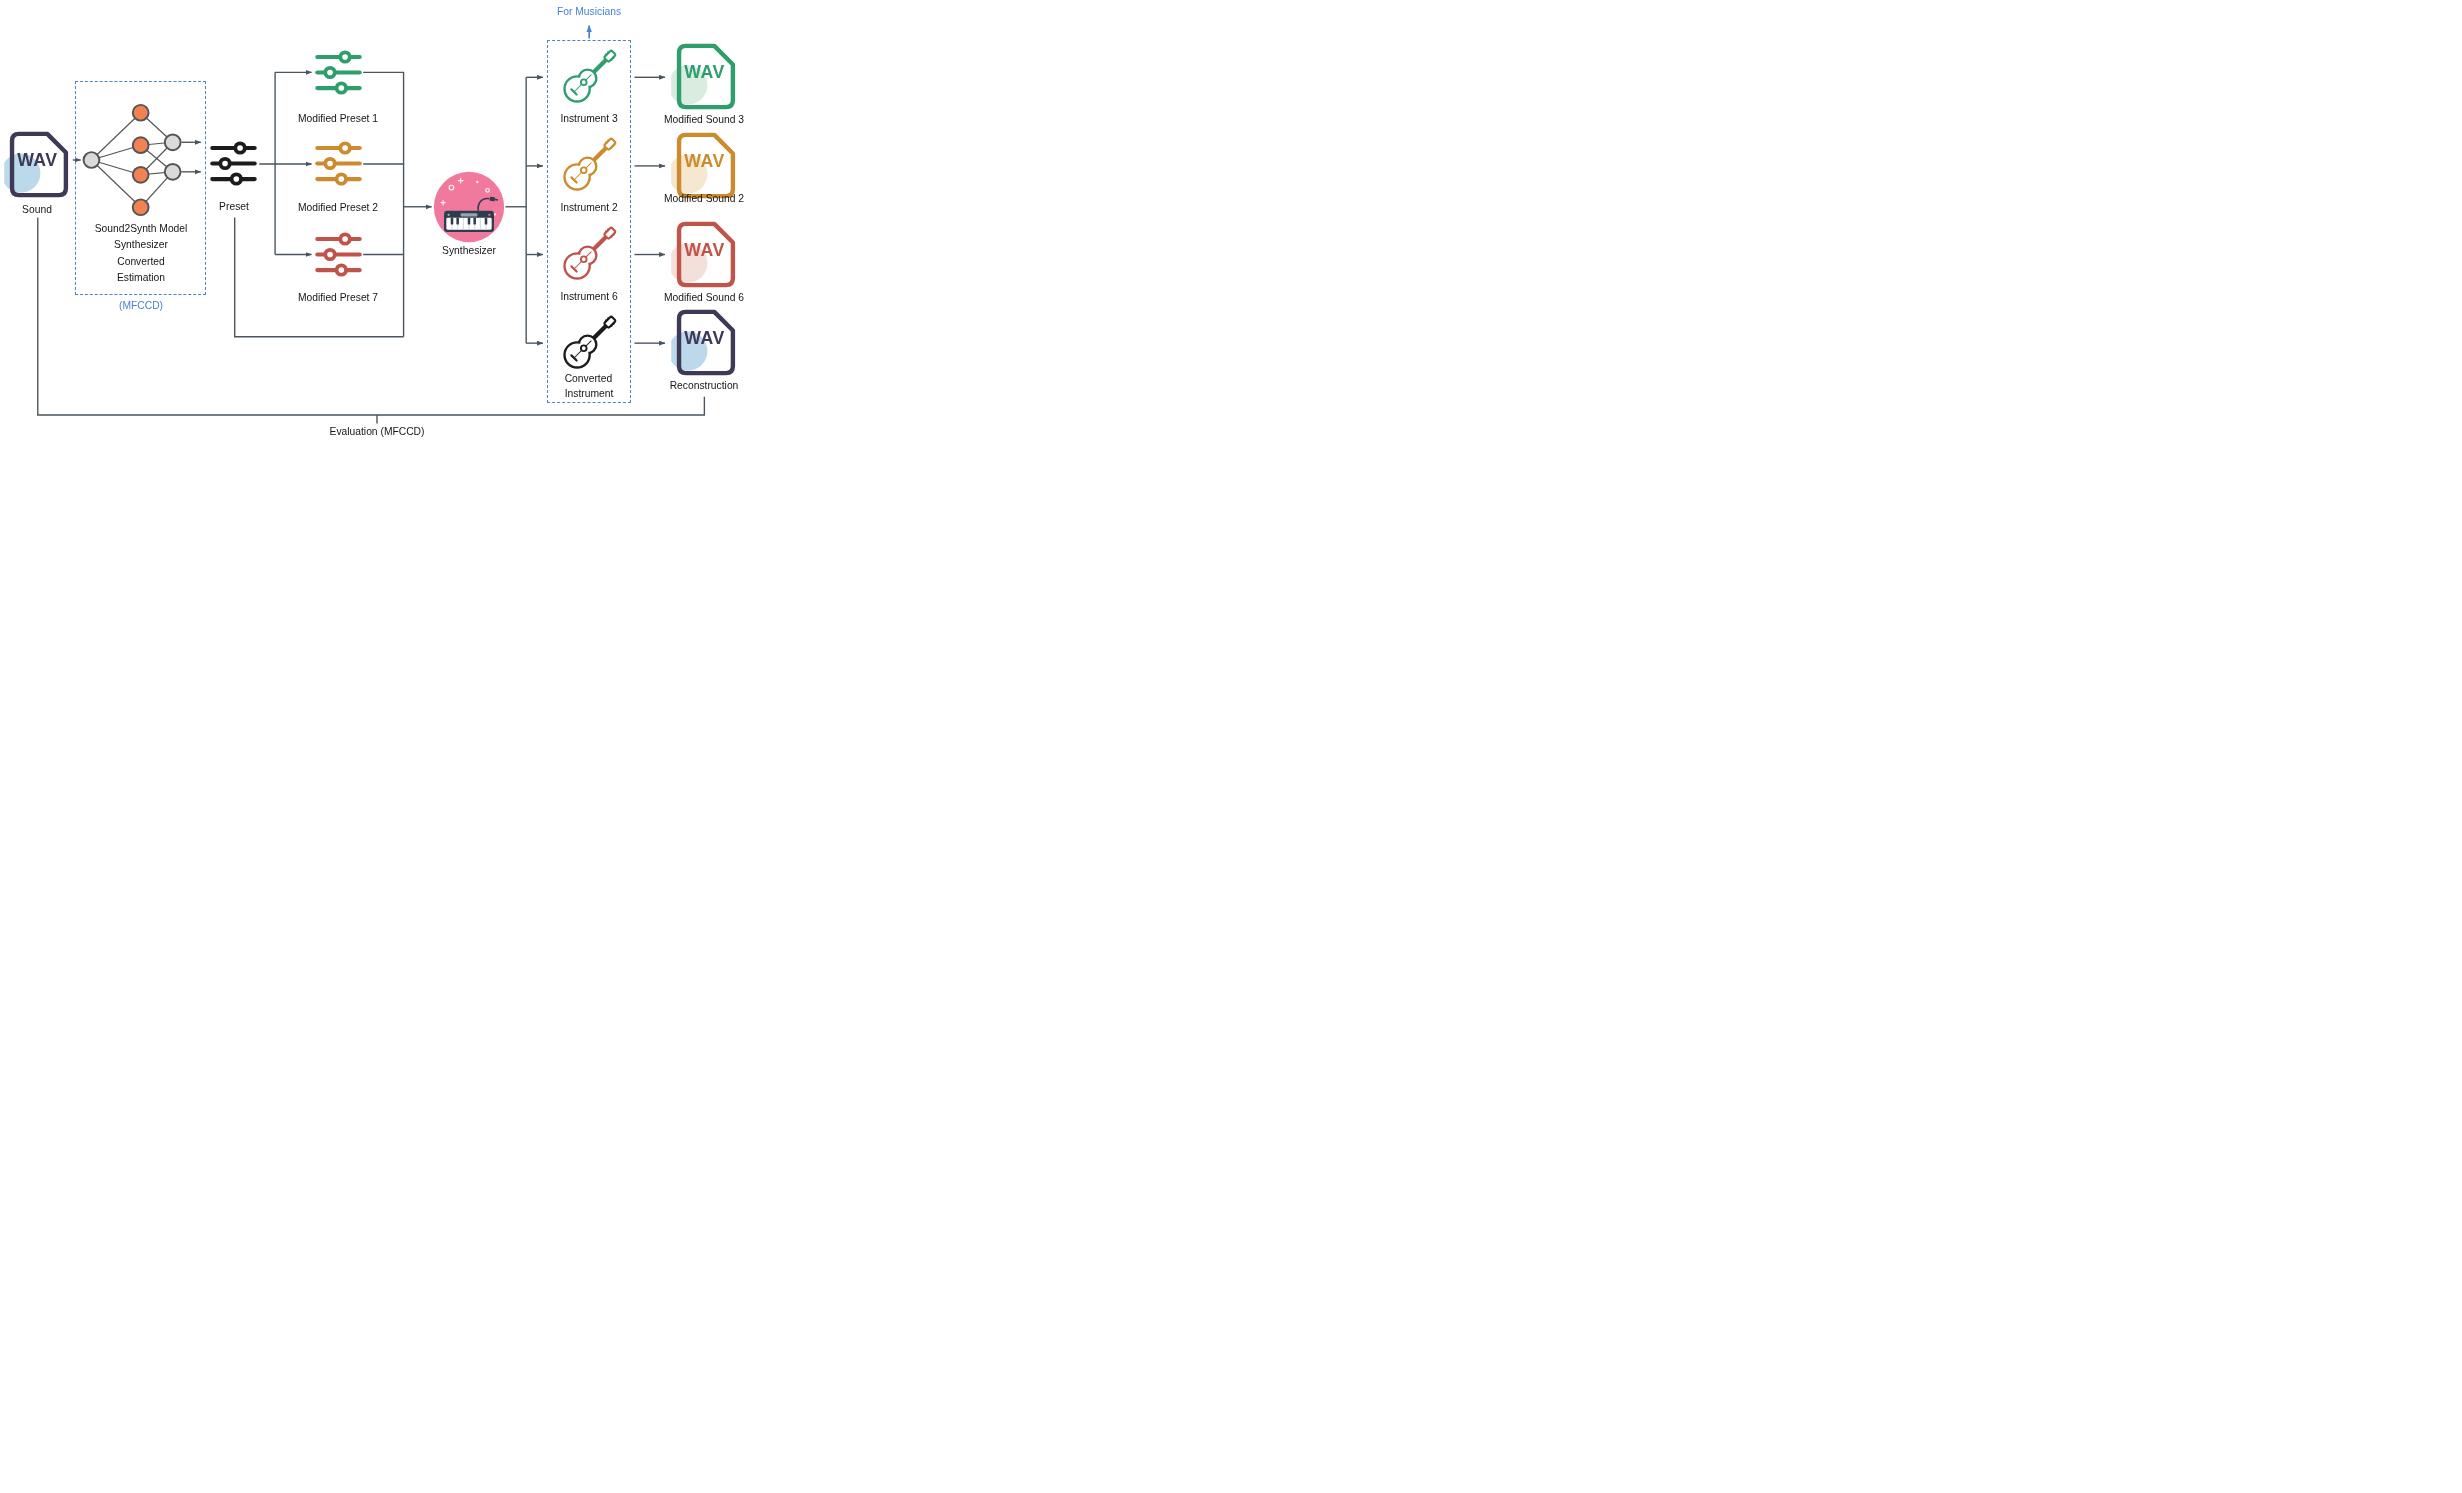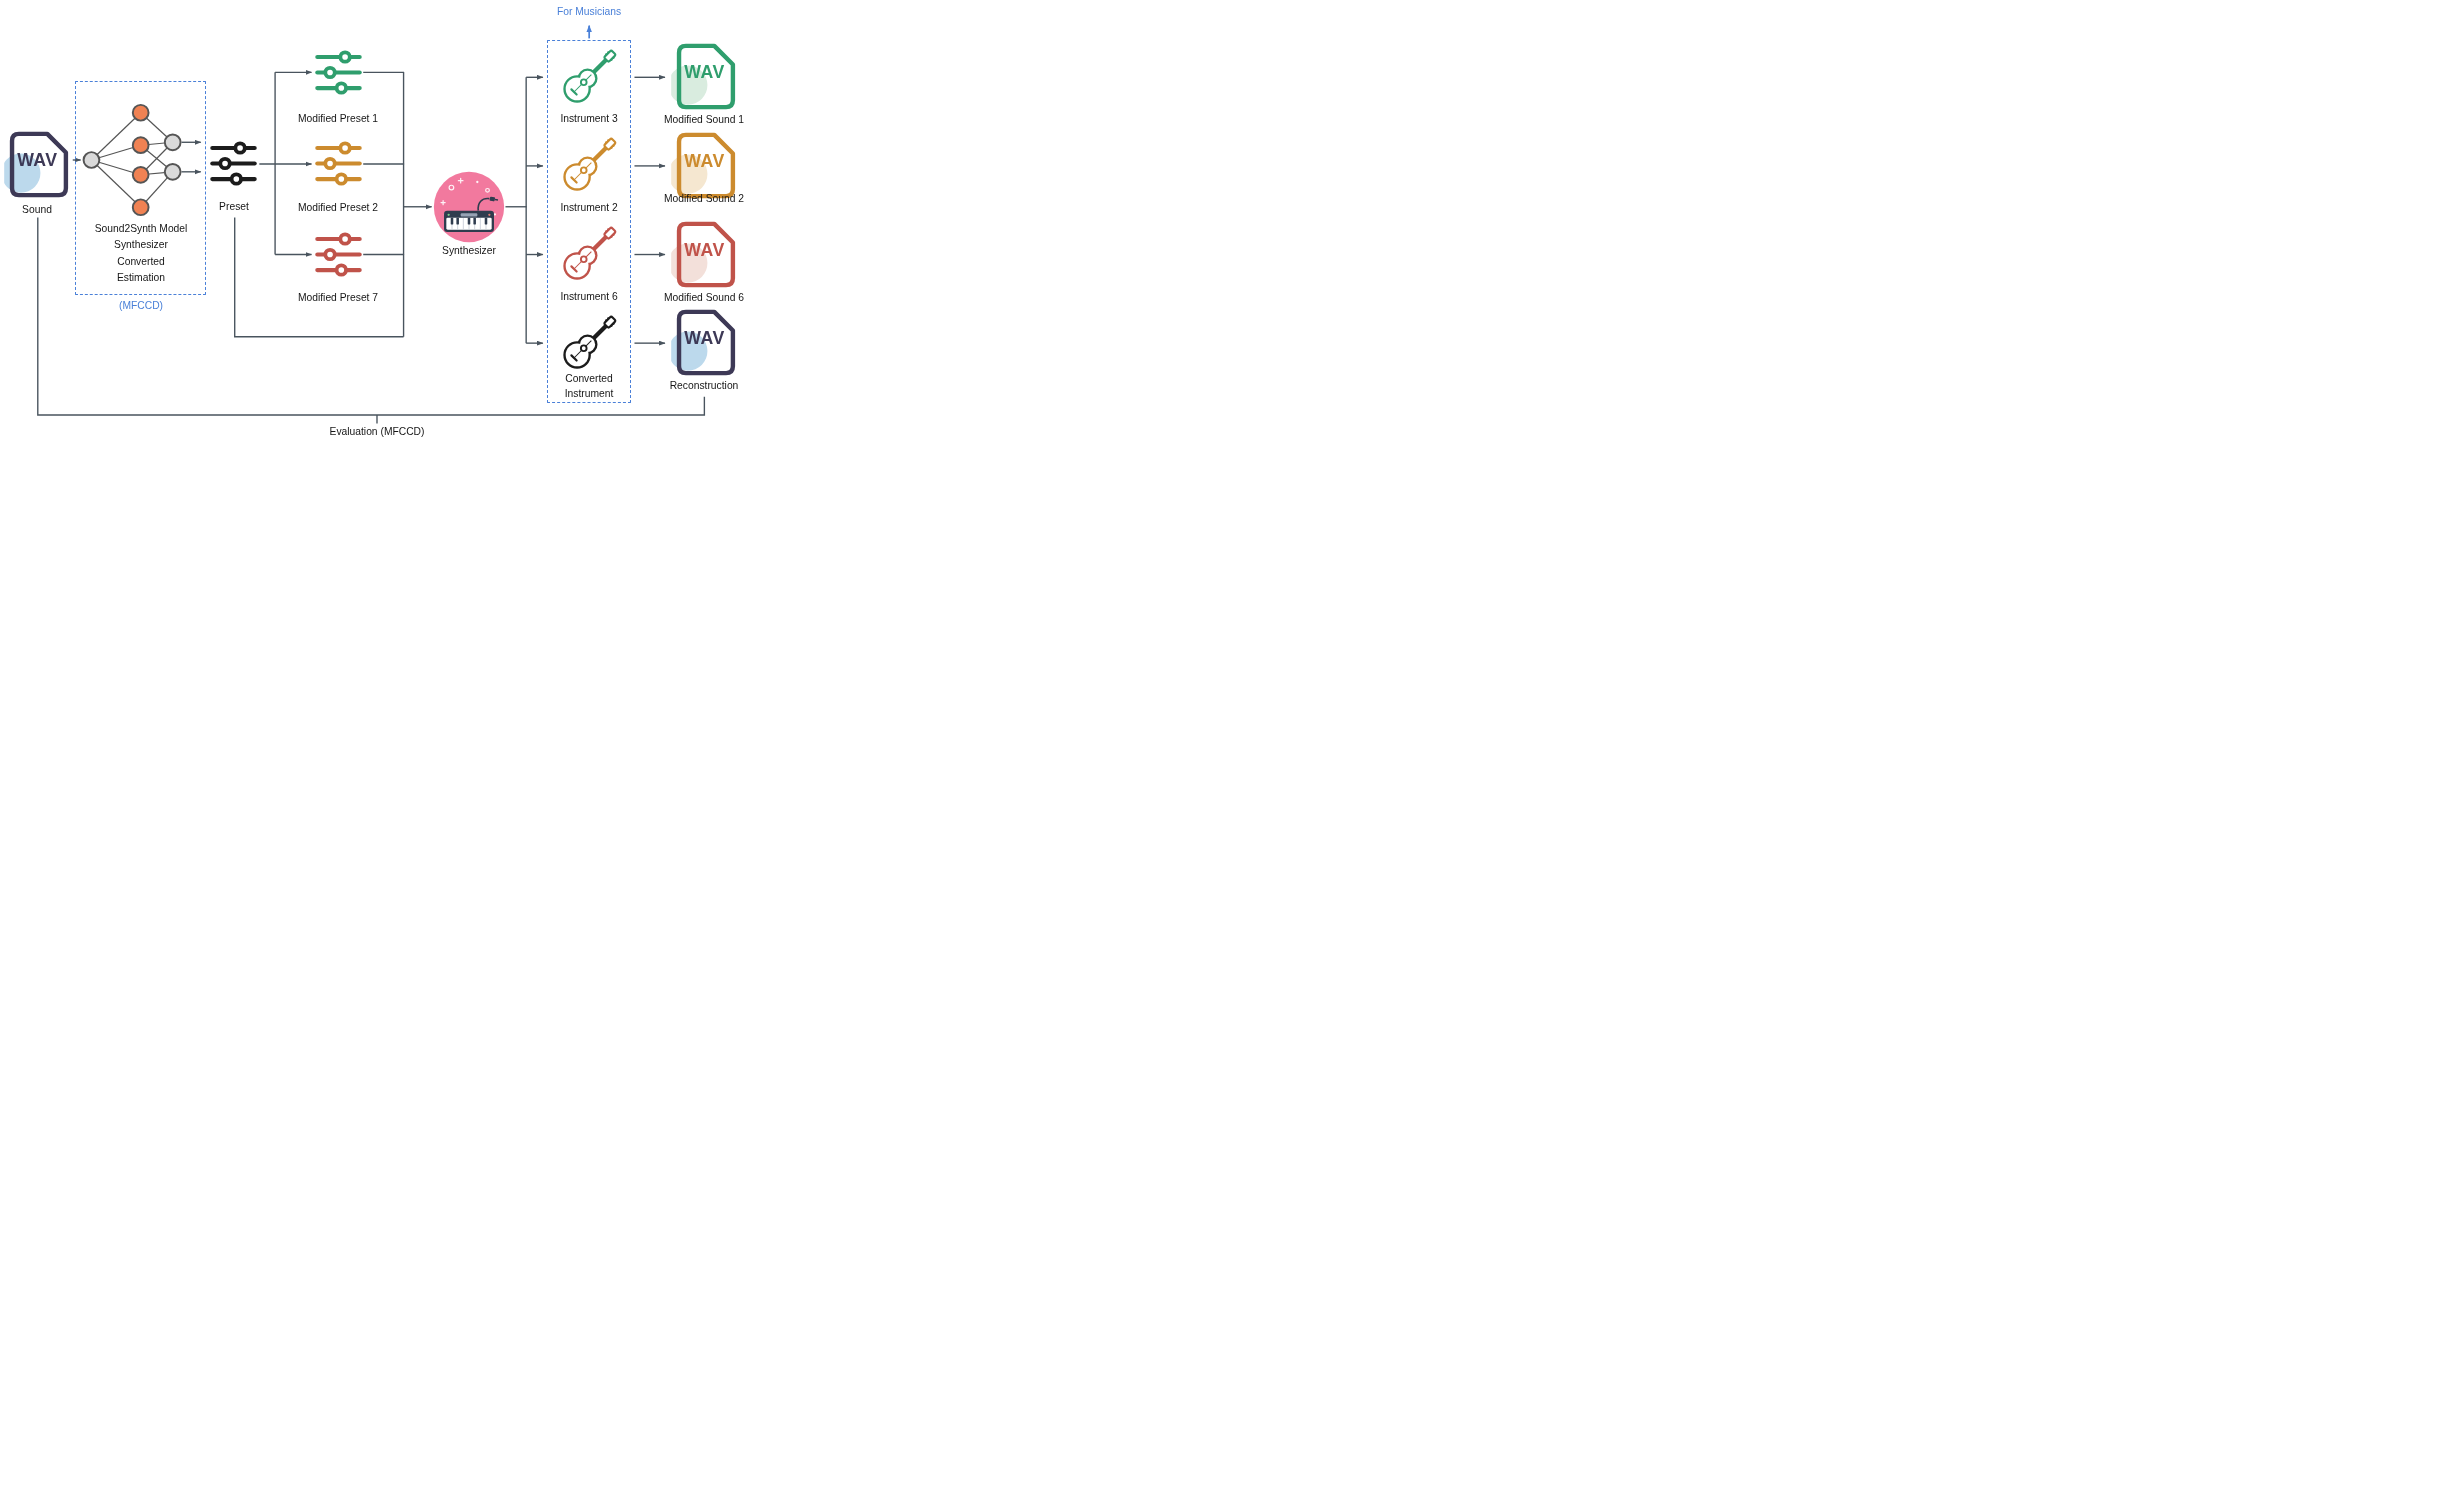--- a/index.html
+++ b/index.html
@@ -9,21 +9,21 @@
   .ln{stroke:var(--arrow);stroke-width:2.8;fill:none;}
   .a{marker-end:url(#mk);}
   .lnb{stroke:var(--blue);stroke-width:3.5;fill:none;marker-end:url(#mkb);}
   #mk path{fill:var(--arrow);}
   #mkb path{fill:var(--blue);}
   .ne{stroke:var(--node-stroke);stroke-width:2.4;}
   .nd{stroke:var(--node-stroke);stroke-width:4;}
   .nd.o{fill:var(--node-orange);}
   .nd.g{fill:var(--node-gray);}
   .dash-box{position:absolute;border:1.5px dashed var(--blue);border-radius:1px;box-sizing:border-box;}
-  .lbl{position:absolute;font-size:10.3px;line-height:12.8px;color:var(--text);text-align:center;transform:translateX(-50%);white-space:nowrap;}
+  .lbl{position:absolute;font-size:10.3px;line-height:12.8px;color:var(--text);text-align:left;transform:translateX(-50%);white-space:nowrap;}
   .lbl.blue{color:var(--blue);}
   .lbl.two-line{white-space:pre-line;line-height:15.3px;}
   .model-text{position:absolute;transform:translateX(-50%);text-align:center;font-size:10.3px;line-height:16.3px;color:var(--text);width:138px;}
   .wav-file{position:absolute;width:67px;height:71px;}
   .wav-file svg{position:absolute;left:0;top:0;width:67px;height:71px;overflow:visible;}
   .wav-text{position:absolute;left:50%;top:30.5px;transform:translate(-50%,-50%);font-weight:bold;font-size:17.7px;letter-spacing:0.5px;color:currentColor;}
   .icon-sliders{position:absolute;width:47px;height:47px;}
   .icon-guitar{position:absolute;width:57px;height:57px;}
   .icon-synth{position:absolute;width:74px;height:74px;}
   .c-green{color:var(--green);}
@@ -245,21 +245,21 @@
     </svg>
   <div class="lbl two-line" style="left:589px;top:371px">Converted
 Instrument</div>
 
   <div class="wav-file c-green" style="left:671px;top:41px;--bub:var(--bub-green)">
     <svg viewBox="0 0 136 145">
         <use href="#sym-wav"></use>
       </svg>
     <span class="wav-text">WAV</span>
   </div>
-  <div class="lbl" style="left:704px;top:114px">Modified Sound 1</div>
+  <div class="lbl" style="left:704px;top:114px">Modified Sound 3</div>
 
   <div class="wav-file c-orange" style="left:671px;top:130px;--bub:var(--bub-orange)">
     <svg viewBox="0 0 136 145">
         <use href="#sym-wav"></use>
       </svg>
     <span class="wav-text">WAV</span>
   </div>
   <div class="lbl" style="left:704px;top:193px">Modified Sound 2</div>
 
   <div class="wav-file c-red" style="left:671px;top:219px;--bub:var(--bub-red)">

